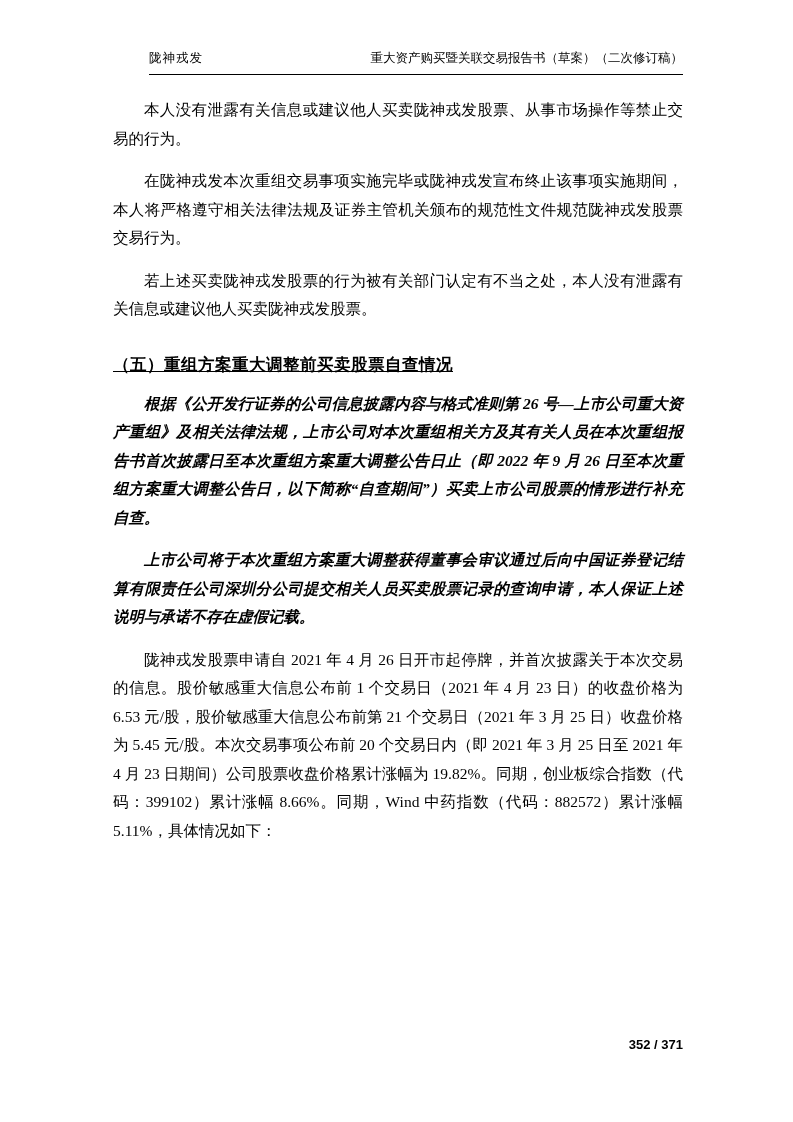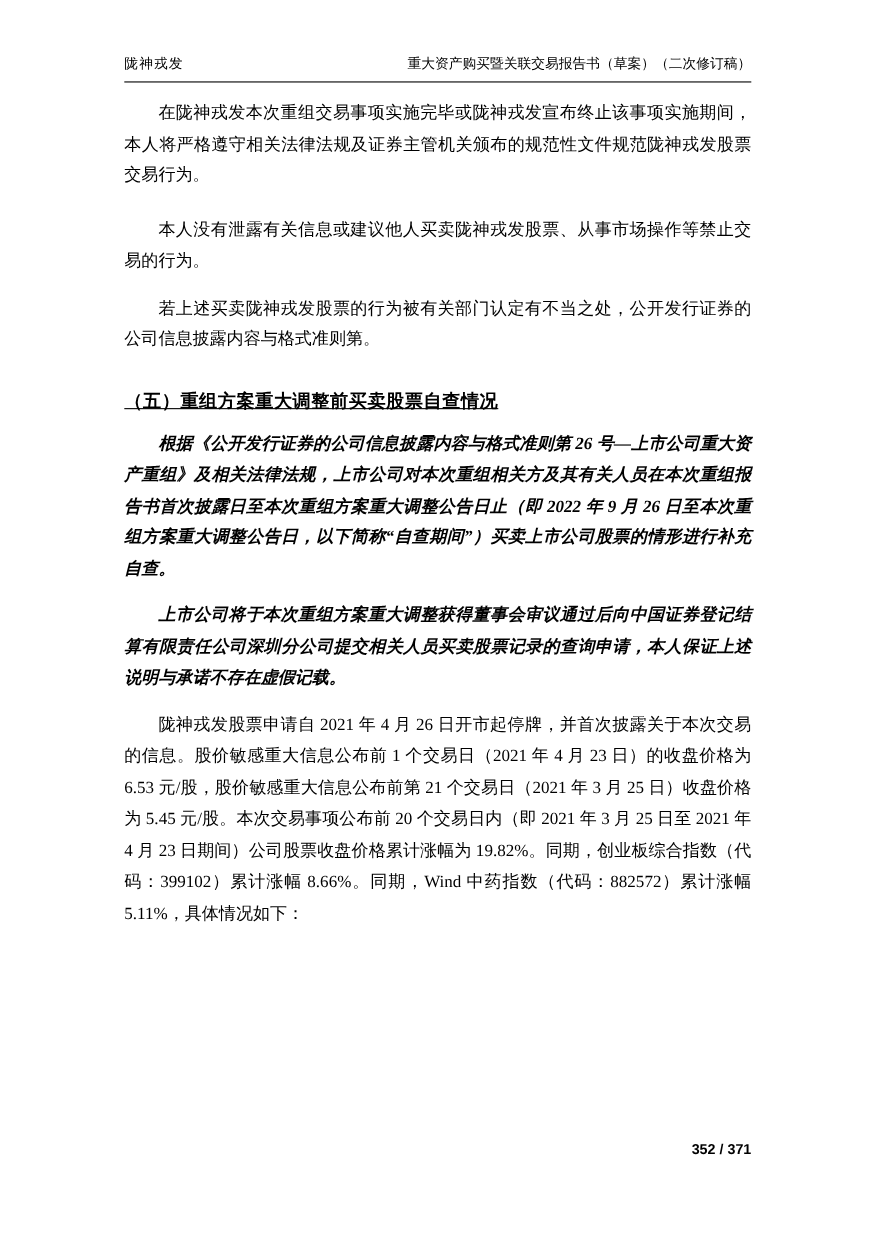--- a/index.html
+++ b/index.html
@@ -17,20 +17,21 @@
   .inner {
     padding: 50px 110px 0 113px;
   }
   .doc-header {
     display: flex;
     justify-content: space-between;
     align-items: flex-end;
     font-size: 12.5px;
     padding-bottom: 7px;
     border-bottom: 1.5px solid #000;
+    margin-left: 36px;
   }
   .doc-header .left { letter-spacing: 1px; }
   .doc-header .right { }
   .body-p {
     font-size: 15.5px;
     line-height: 28.5px;
     text-align: justify;
     text-justify: inter-ideograph;
     text-indent: 2em;
     margin-top: 14px;
@@ -68,23 +69,23 @@
 <body>
 
 <div class="page">
   <div class="inner">
 
     <div class="doc-header">
       <span class="left">陇神戎发</span>
       <span class="right">重大资产购买暨关联交易报告书（草案）（二次修订稿）</span>
     </div>
 
+    <p class="body-p first">本人没有泄露有关信息或建议他人买卖陇神戎发股票、从事市场操作等禁止交易的行为。</p>
     <p class="body-p">在陇神戎发本次重组交易事项实施完毕或陇神戎发宣布终止该事项实施期间，本人将严格遵守相关法律法规及证券主管机关颁布的规范性文件规范陇神戎发股票交易行为。</p>
-    <p class="body-p first">本人没有泄露有关信息或建议他人买卖陇神戎发股票、从事市场操作等禁止交易的行为。</p>
-    <p class="body-p">若上述买卖陇神戎发股票的行为被有关部门认定有不当之处，公开发行证券的公司信息披露内容与格式准则第。</p>
+    <p class="body-p">若上述买卖陇神戎发股票的行为被有关部门认定有不当之处，本人没有泄露有关信息或建议他人买卖陇神戎发股票。</p>
 
     <h3 class="section-heading">（五）重组方案重大调整前买卖股票自查情况</h3>
 
     <p class="body-p emphasis">根据《公开发行证券的公司信息披露内容与格式准则第 26 号—上市公司重大资产重组》及相关法律法规，上市公司对本次重组相关方及其有关人员在本次重组报告书首次披露日至本次重组方案重大调整公告日止（即 2022 年 9 月 26 日至本次重组方案重大调整公告日，以下简称“自查期间”）买卖上市公司股票的情形进行补充自查。</p>
     <p class="body-p emphasis">上市公司将于本次重组方案重大调整获得董事会审议通过后向中国证券登记结算有限责任公司深圳分公司提交相关人员买卖股票记录的查询申请，本人保证上述说明与承诺不存在虚假记载。</p>
 
 
     <p class="body-p">陇神戎发股票申请自 2021 年 4 月 26 日开市起停牌，并首次披露关于本次交易的信息。股价敏感重大信息公布前 1 个交易日（2021 年 4 月 23 日）的收盘价格为 6.53 元/股，股价敏感重大信息公布前第 21 个交易日（2021 年 3 月 25 日）收盘价格为 5.45 元/股。本次交易事项公布前 20 个交易日内（即 2021 年 3 月 25 日至 2021 年 4 月 23 日期间）公司股票收盘价格累计涨幅为 19.82%。同期，创业板综合指数（代码：399102）累计涨幅 8.66%。同期，Wind 中药指数（代码：882572）累计涨幅 5.11%，具体情况如下：</p>
 
   </div>

